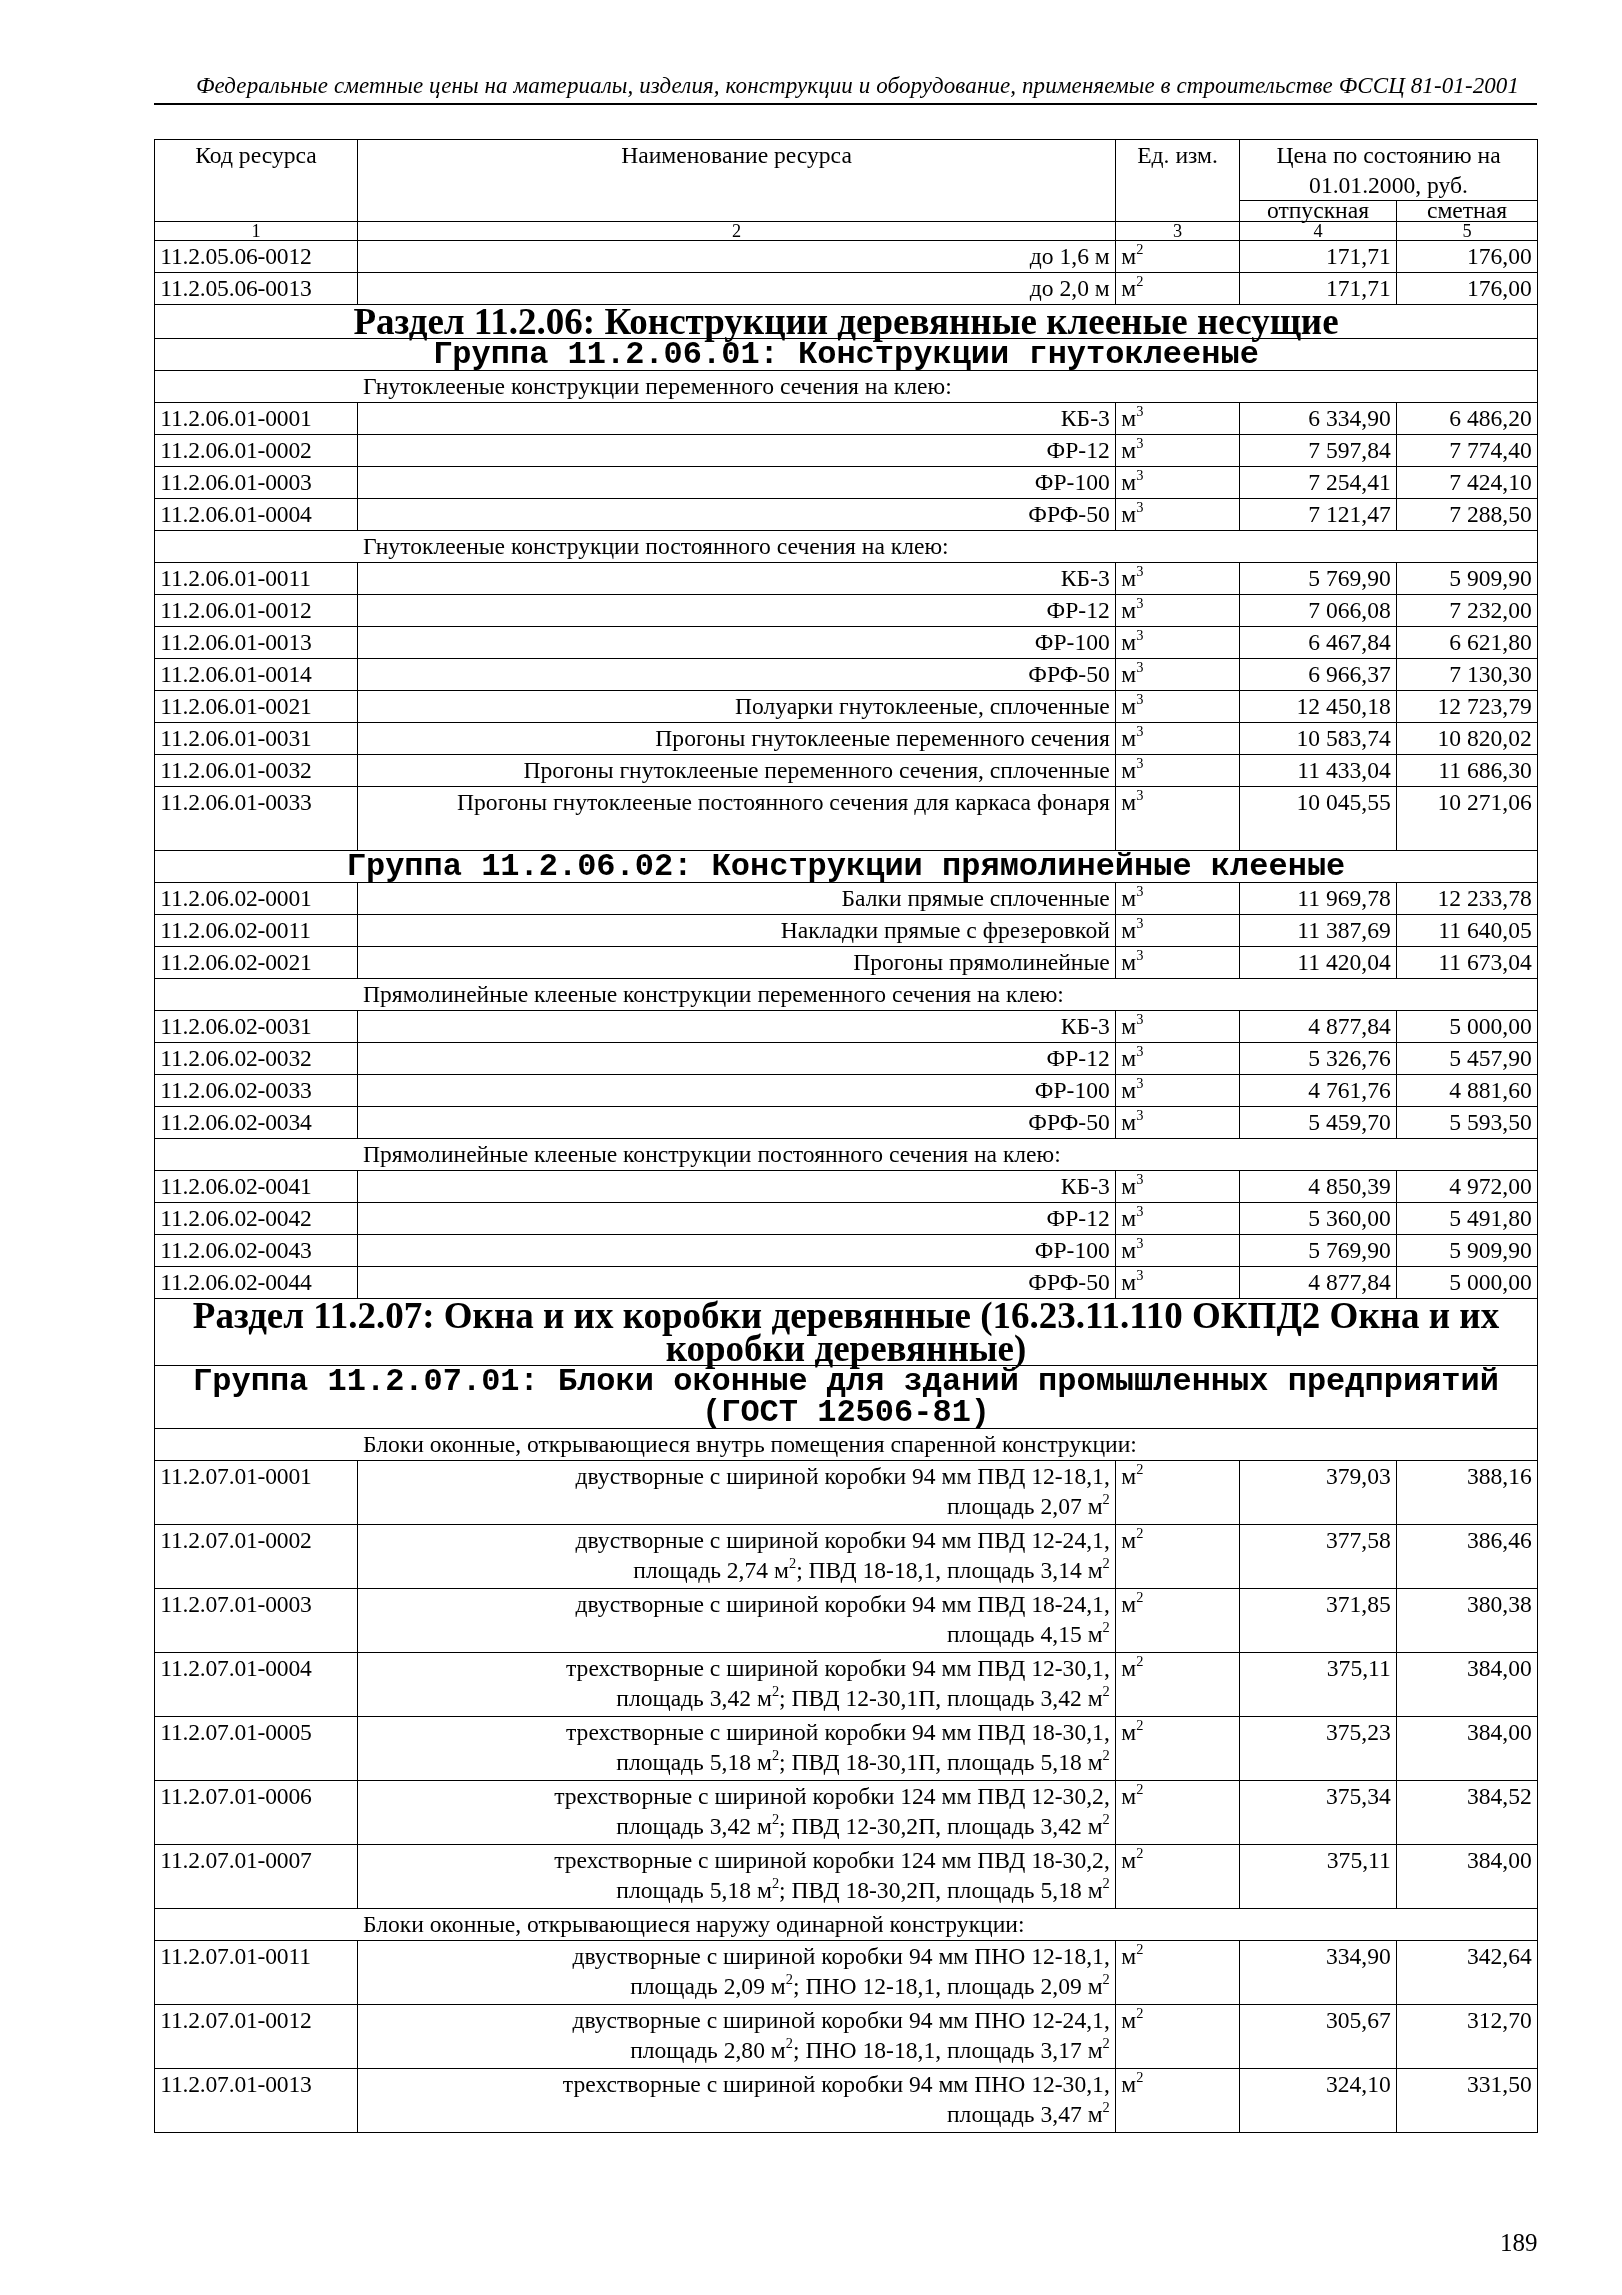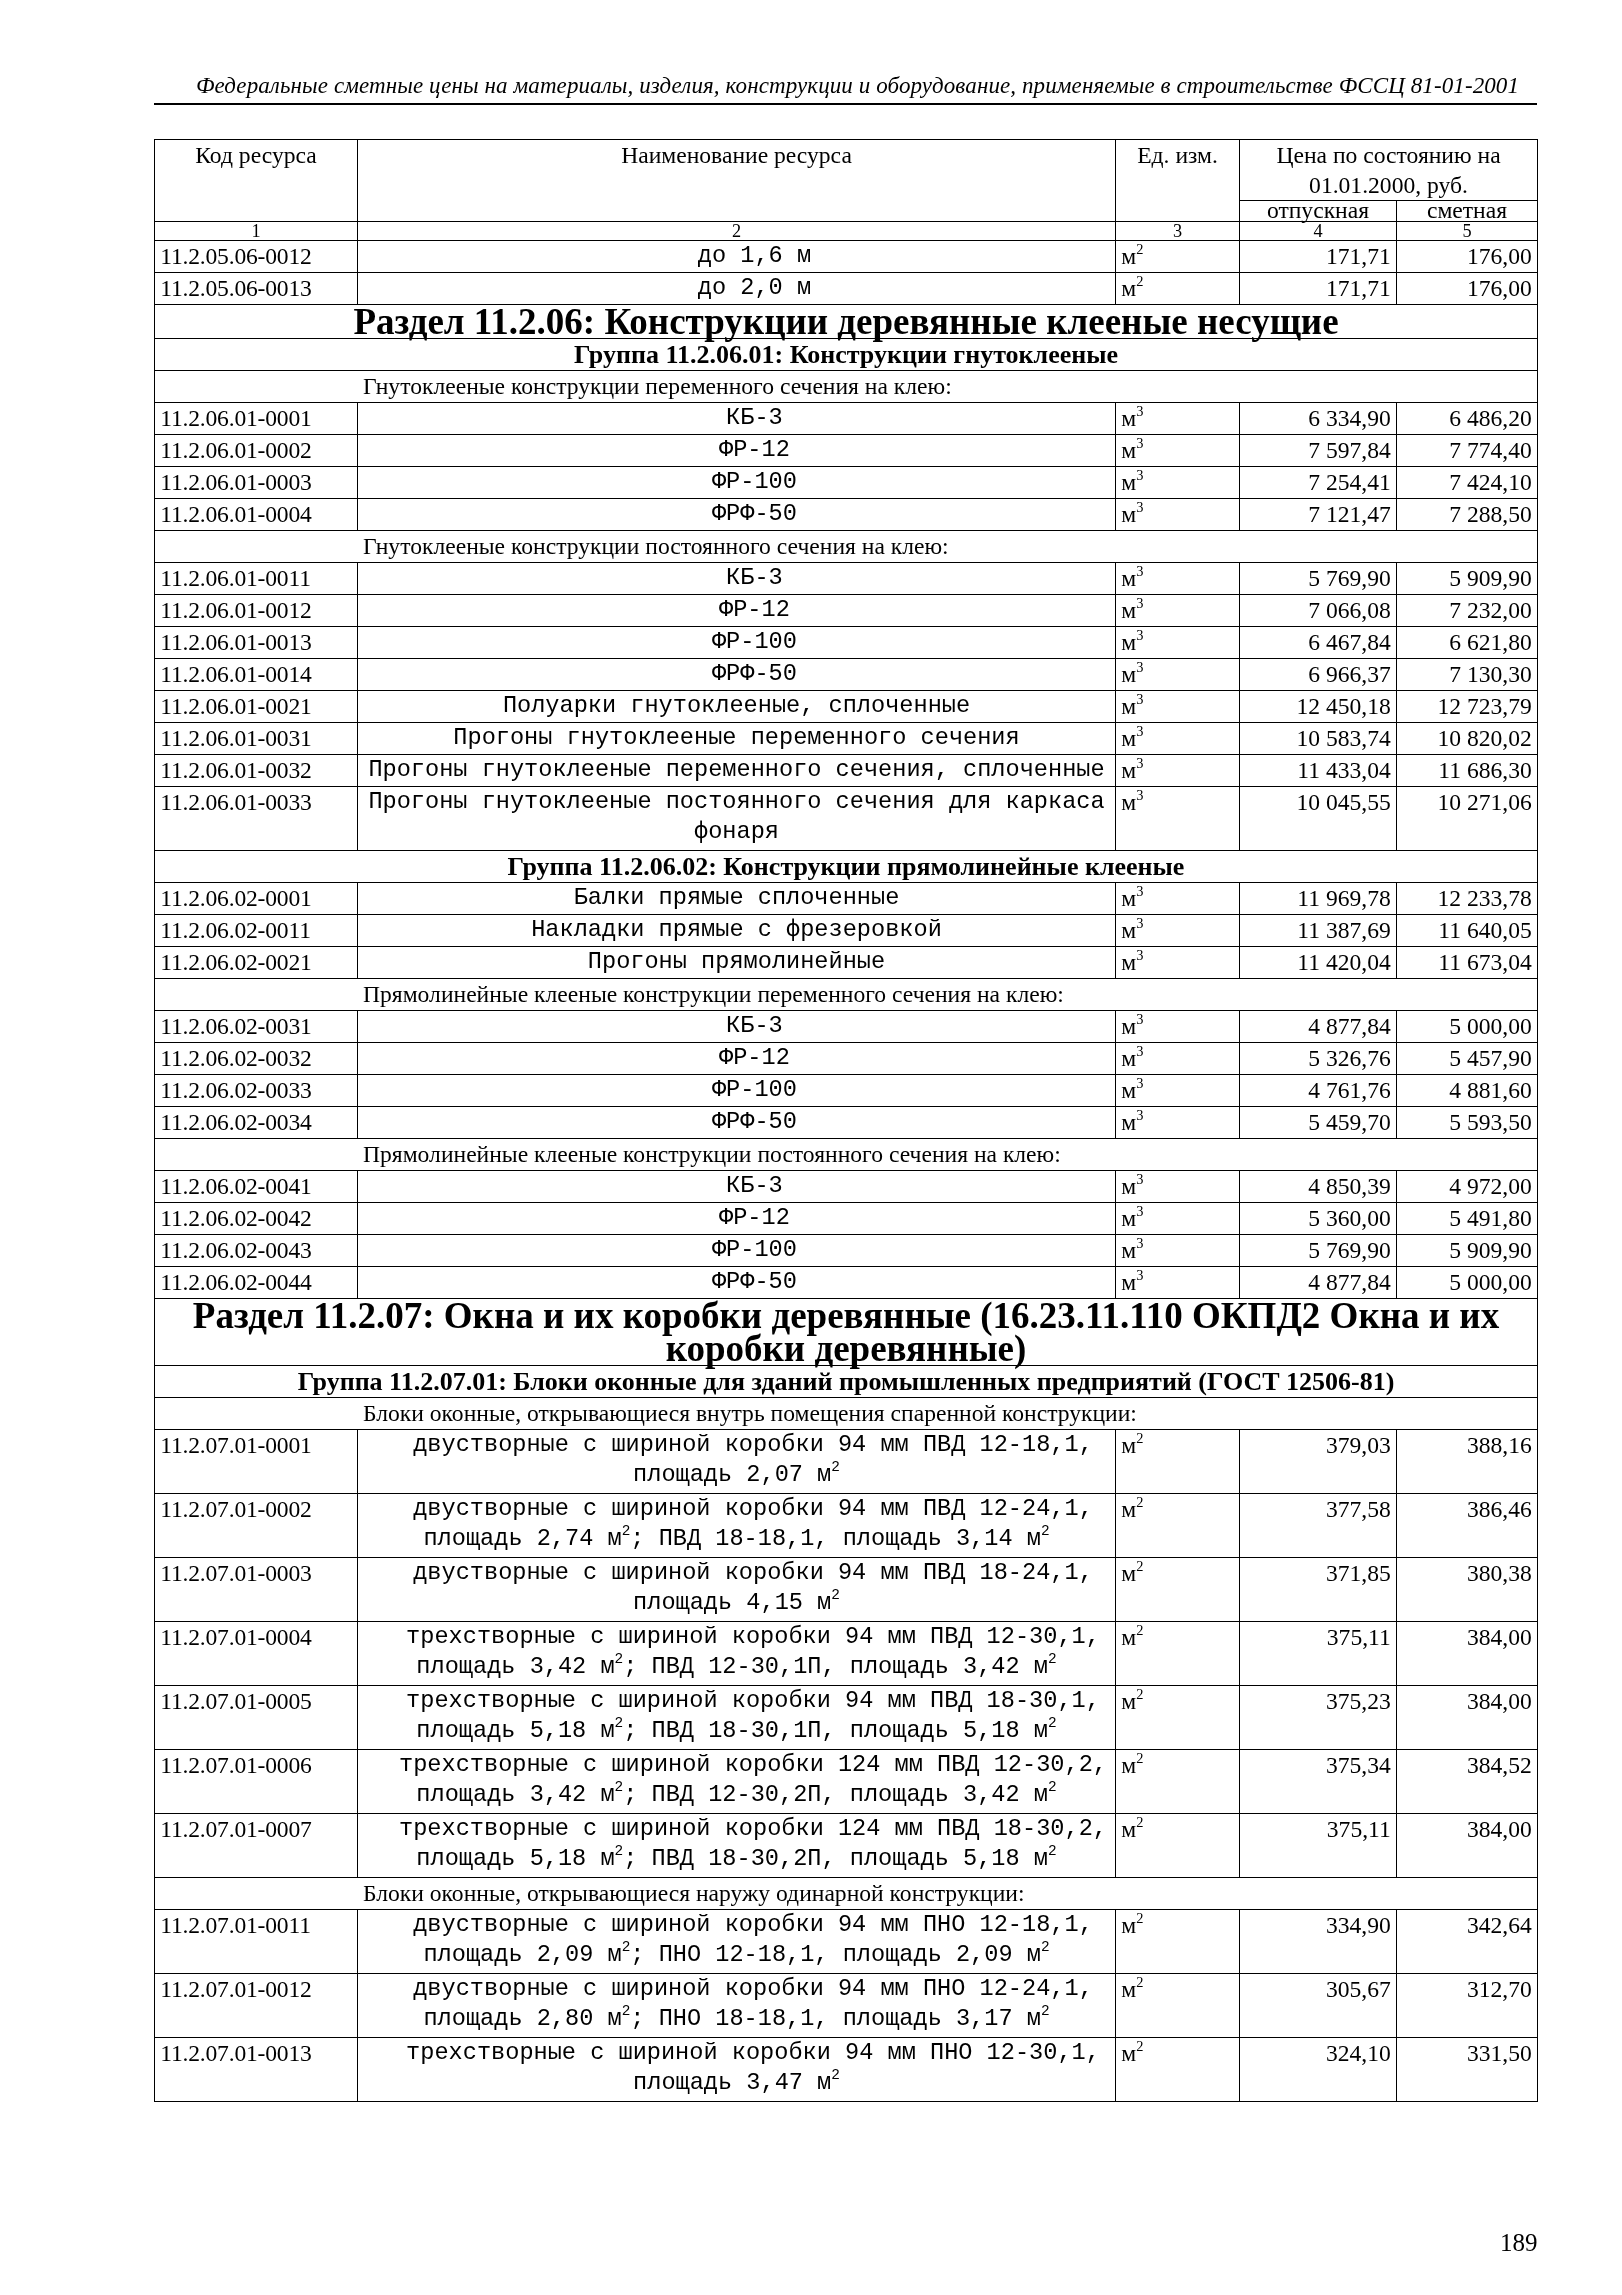--- a/index.html
+++ b/index.html
@@ -12,29 +12,29 @@
   table.price td, table.price th { border:1.6px solid #000; padding:0 5.2px; font-weight:normal;
          font-size:23.6px; line-height:30px; vertical-align:top; }
   col.c1 { width:203px; } col.c2 { width:758px; } col.c3 { width:124px; } col.c4 { width:157px; } col.c5 { width:141px; }
   th.hdr { font-size:18.3px; line-height:23.6px; vertical-align:middle; text-align:center; }
   tr.h1 th { height:51px; }
   tr.h2 th { height:19.6px; line-height:19.6px; }
   tr.num td { font-size:18.3px; line-height:18.3px; height:18.3px; text-align:center; vertical-align:middle; }
   tr.data td { height:31px; }
   tr.data.two td { height:63px; }
   td.code { text-align:left; padding-left:3.9px; white-space:nowrap; letter-spacing:-0.2px; }
-  td.name { text-align:center; padding-left:7.9px;font-family:Liberation Mono, monospace; }
+  td.name { text-align:right; padding-left:7.9px; }
   td.name.ind { padding-left:41px; }
   td.name.wrap .l1 { display:block; padding-left:33px; }
   td.unit { text-align:left; }
   td.unit sup, td.name sup { font-size:14.4px; line-height:0; position:relative; top:-1.3px; }
   td.num { text-align:right; padding-right:6.5px; white-space:nowrap; }
   tr.section td { font-weight:bold; font-size:37px; line-height:33px; text-align:center; height:31px; }
   tr.section.two td { height:65px;margin-top:14px; }
-  tr.group td { font-weight:bold; font-size:26px; line-height:31px; text-align:center; height:31px; }
+  tr.group td { font-weight:bold; font-size:32px; line-height:31px; text-align:center; height:31px;font-family:Liberation Mono, monospace; }
   tr.sub td { height:31px; text-align:left; padding-left:208px; }
   .page-num { position:absolute; left:1500px; top:2229px; font-size:25px; }
 </style>
 </head>
 <body>
 
 <div class="running-head">Федеральные сметные цены на материалы, изделия, конструкции и оборудование, применяемые в строительстве ФССЦ 81-01-2001</div>
 <div class="running-rule"></div>
 
 <table class="price">

